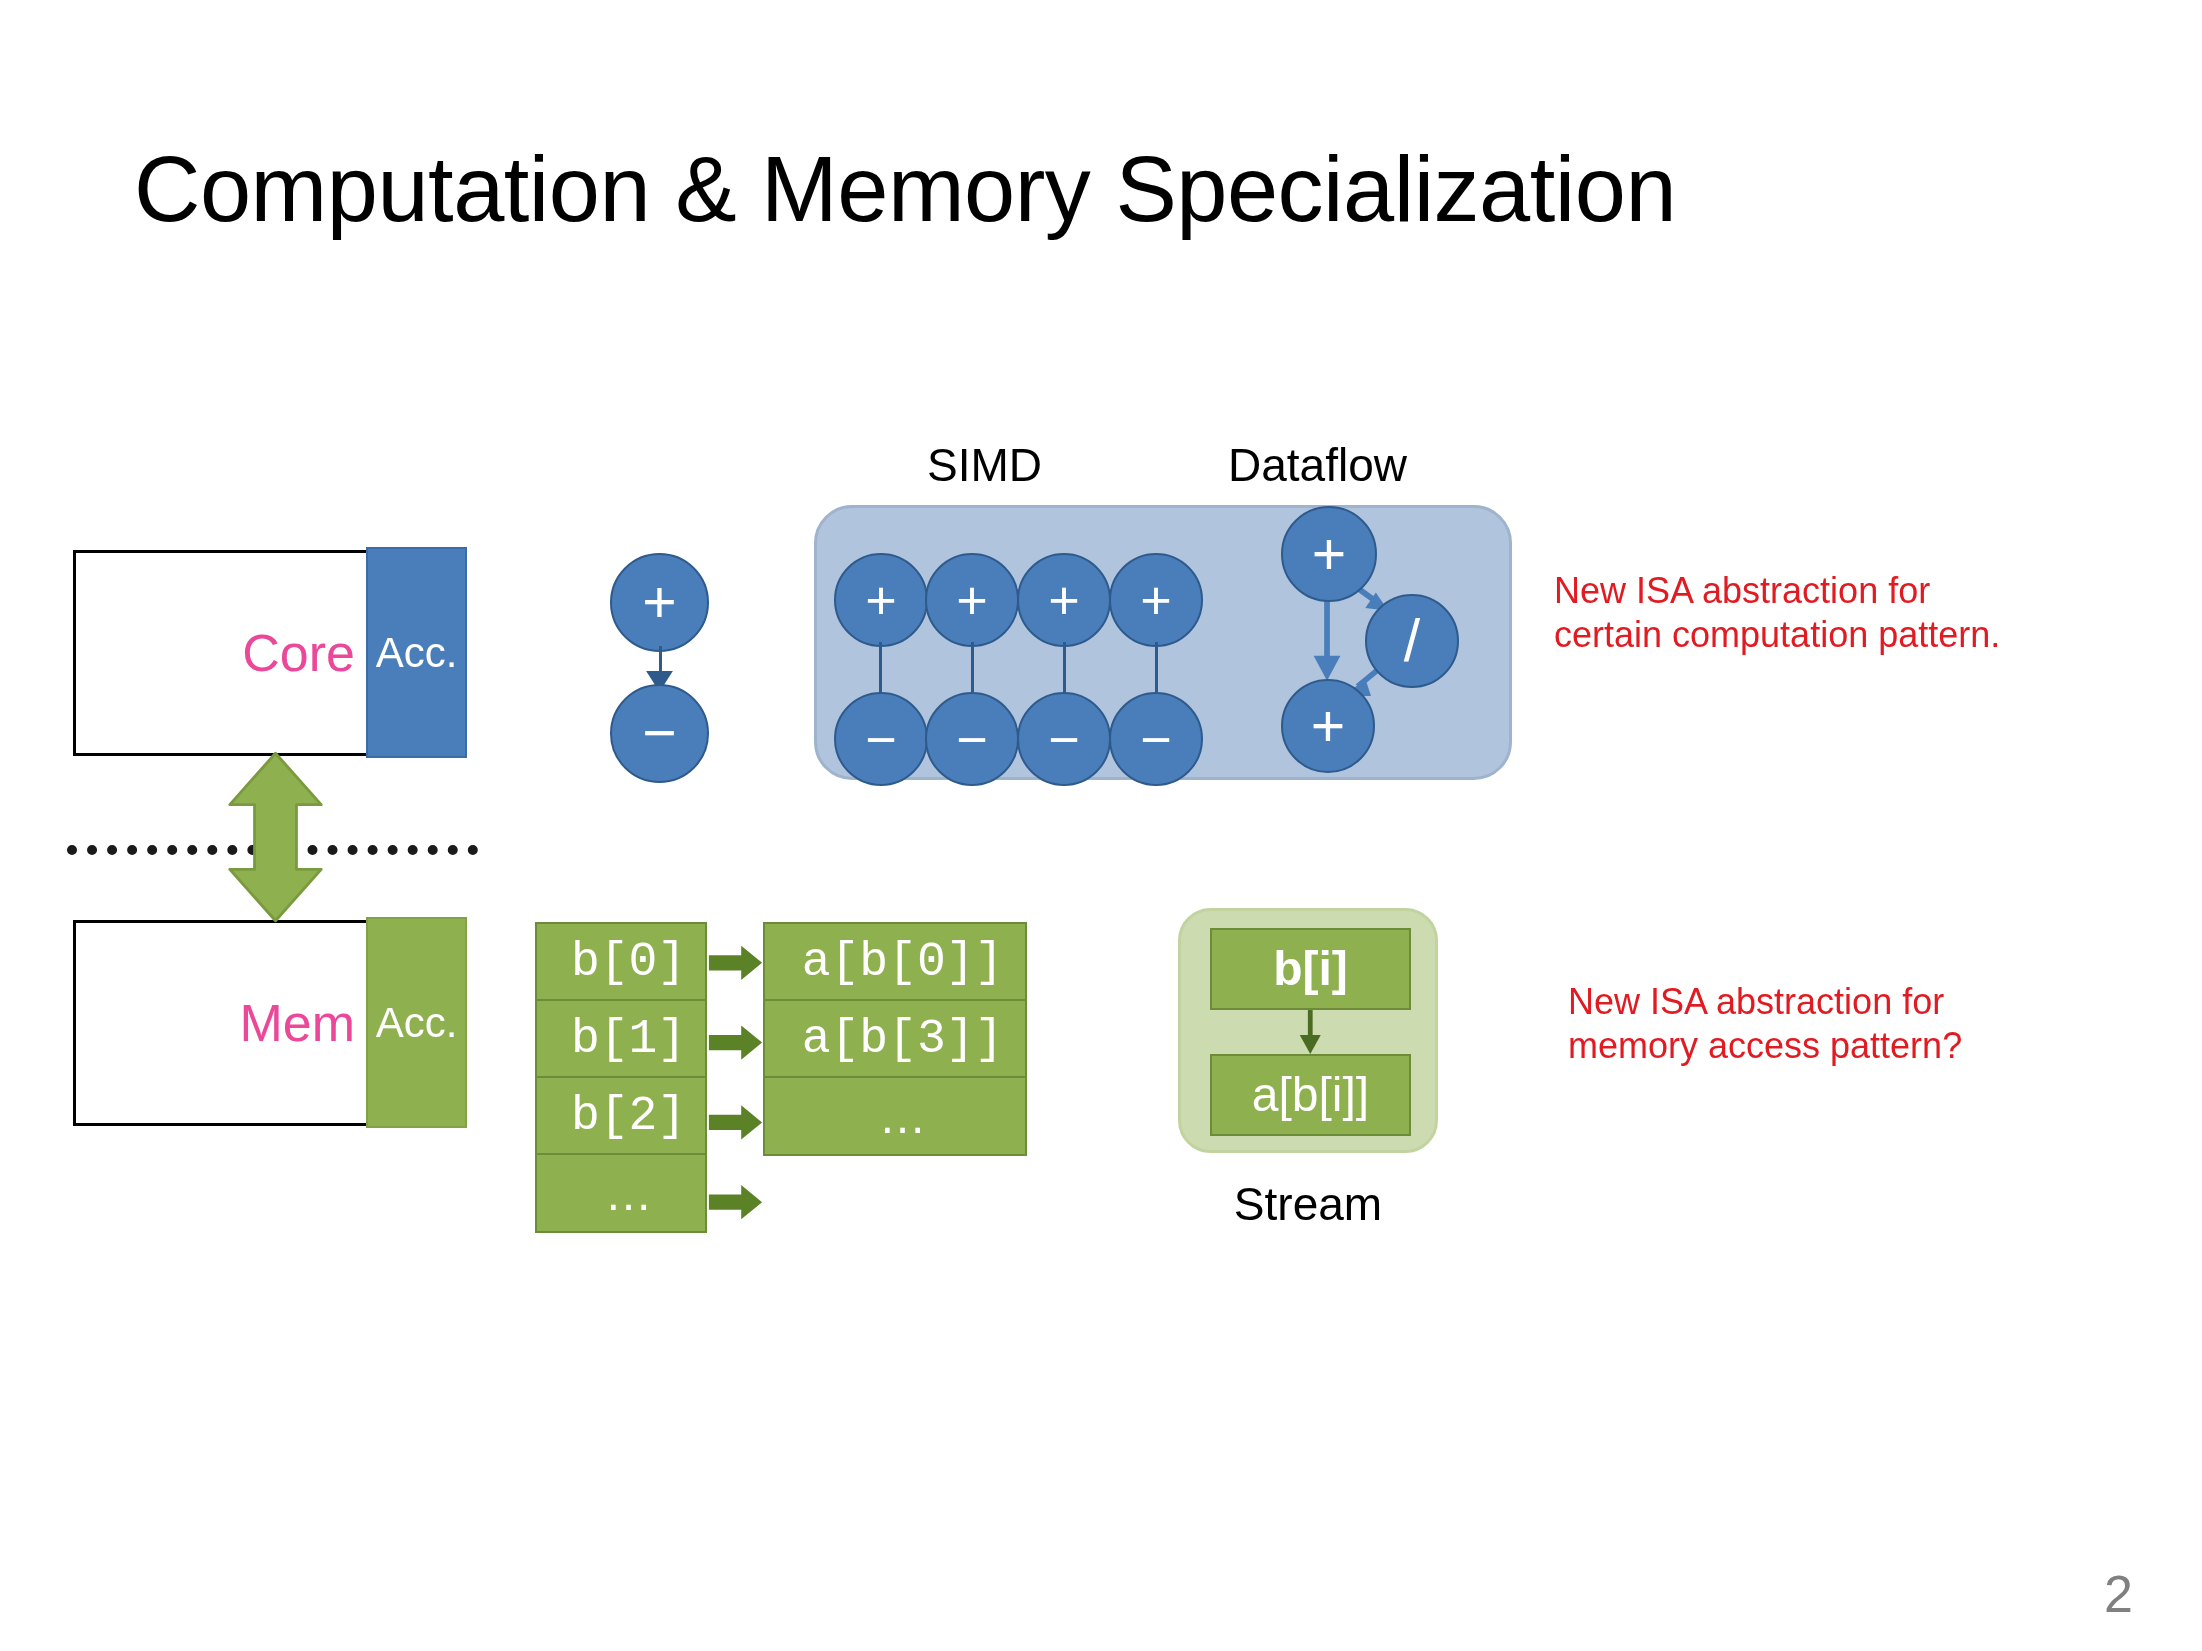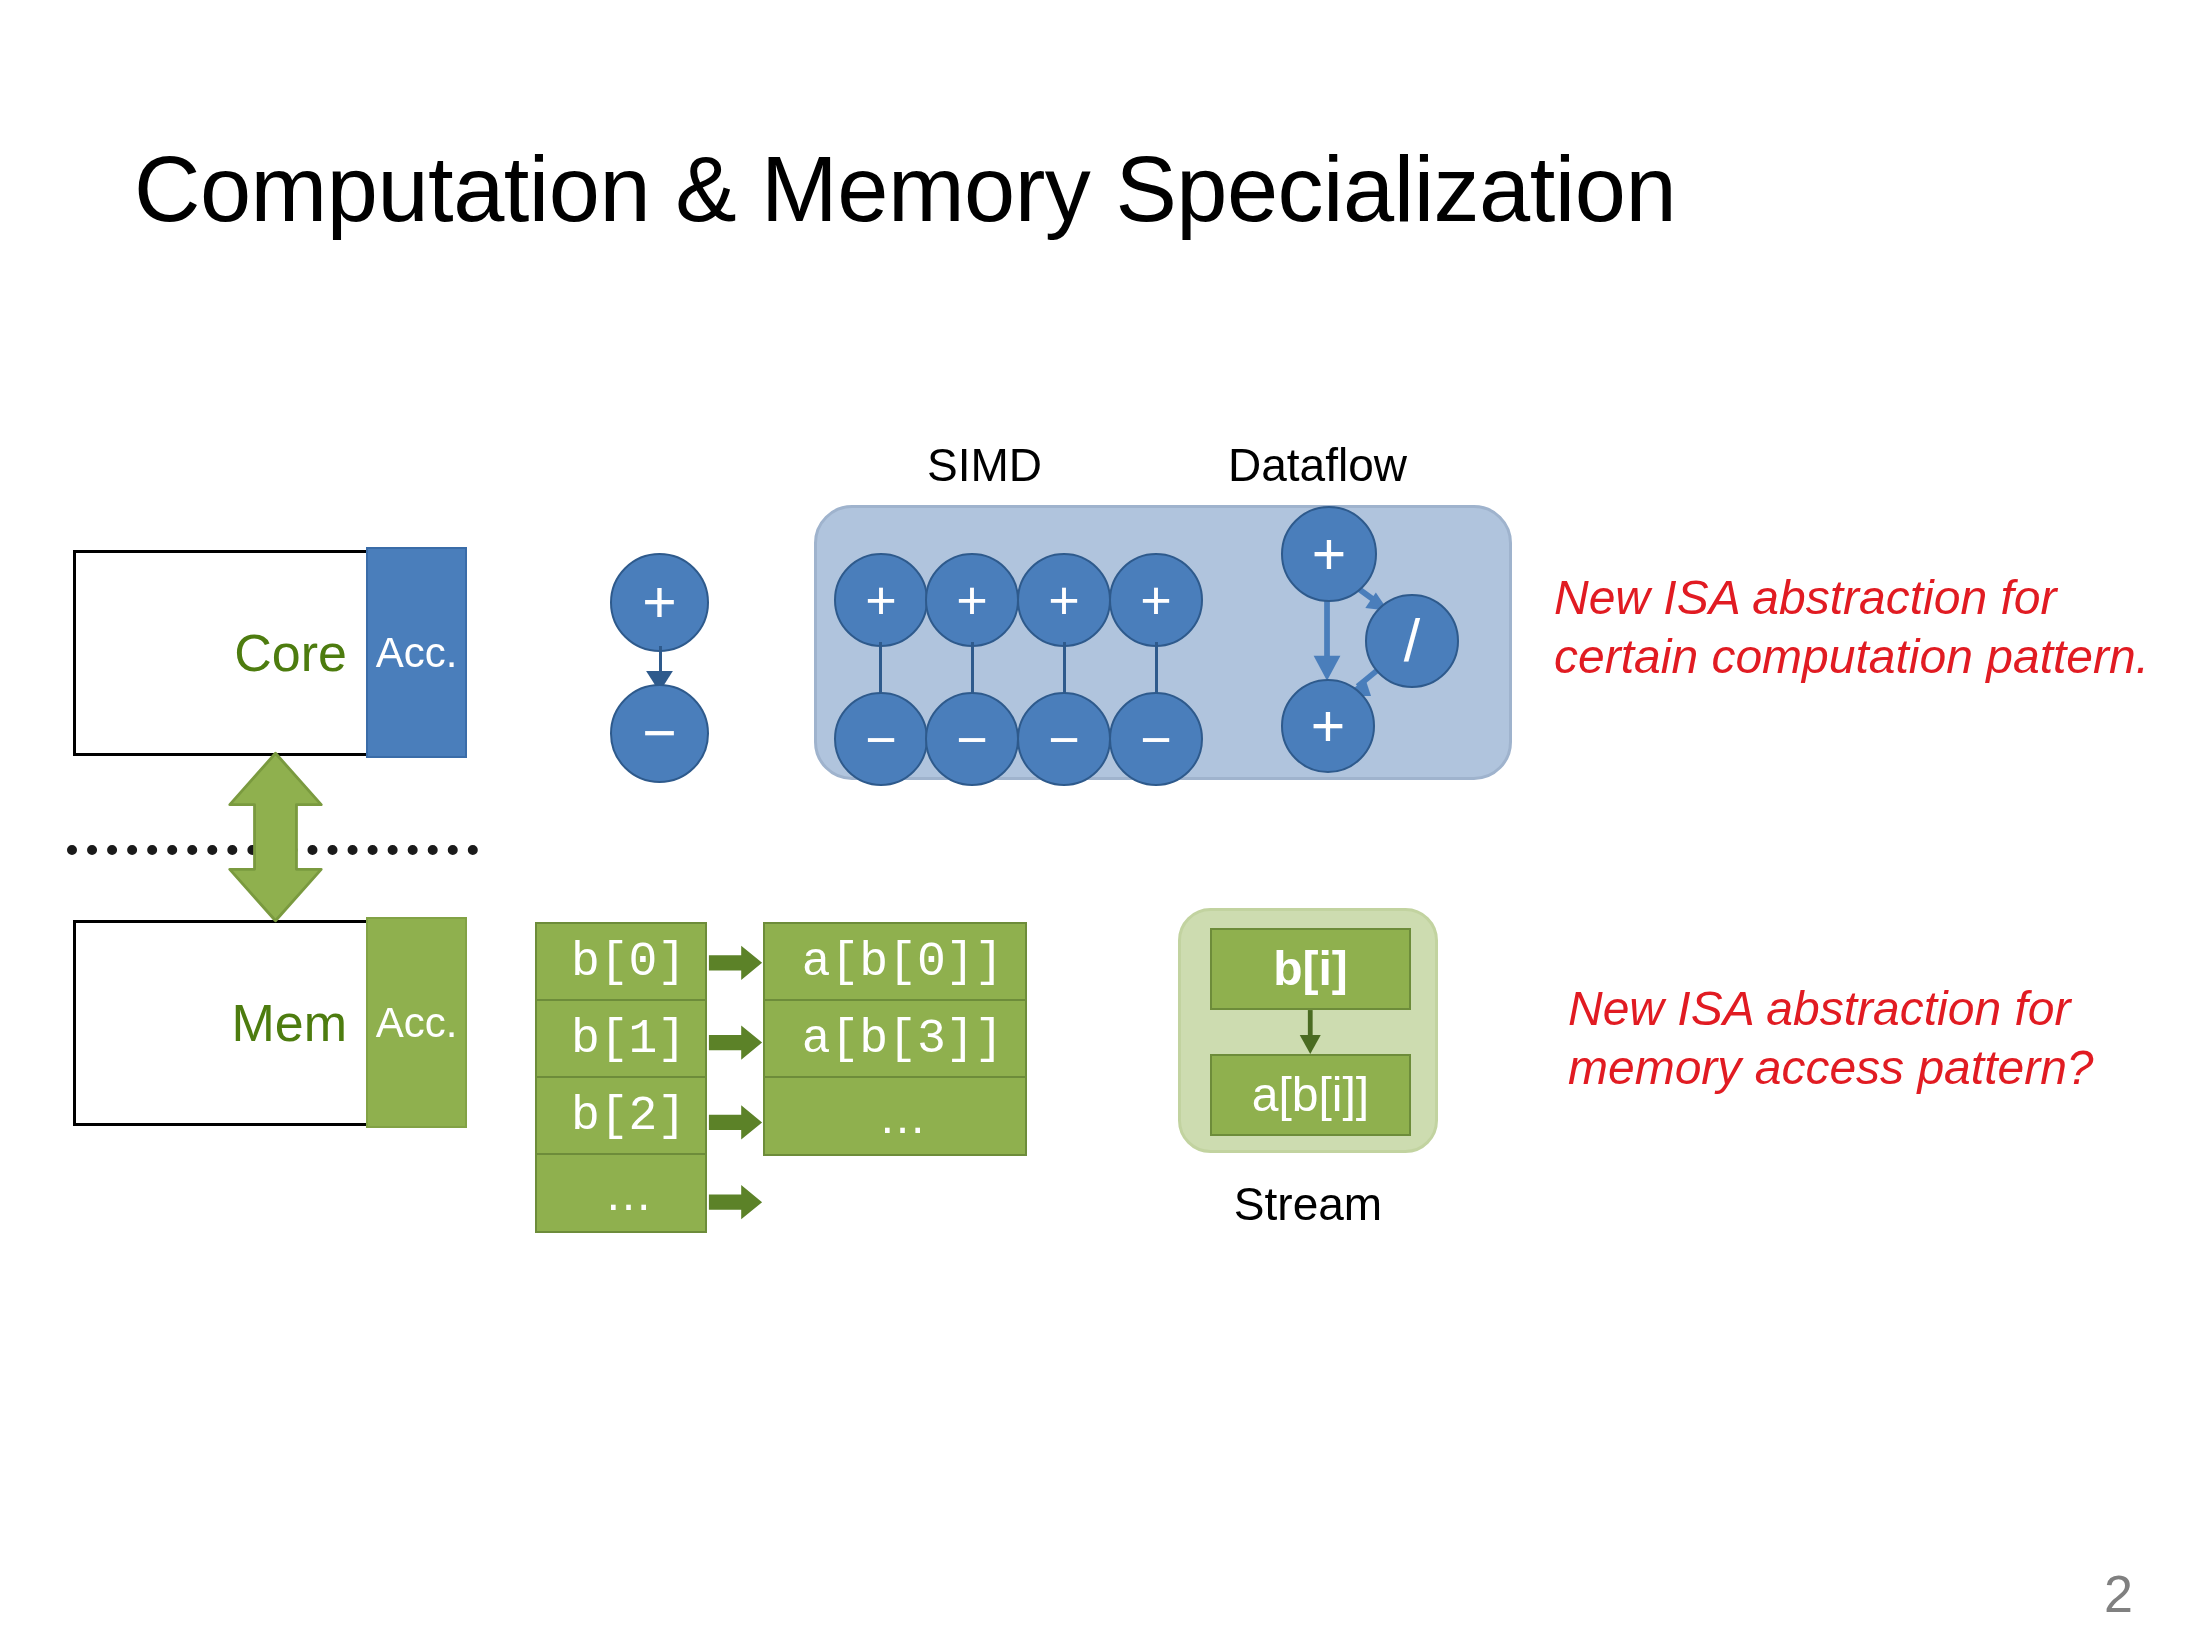--- a/index.html
+++ b/index.html
@@ -39,25 +39,25 @@
 
   
   .hw-block {
     position: absolute;
     box-sizing: border-box;
     border: 3.8px solid #000000;
     background: #ffffff;
   }
   .hw-block .hw-label {
     position: absolute;
-    right: 19px;
+    right: 11px;
     top: 50%;
     transform: translateY(-50%);
     font-size: 52px;
-    color: #4d7c0f;
+    color: #ec4899;
     line-height: 1;
     white-space: nowrap;
   }
   .acc-panel {
     position: absolute;
     box-sizing: border-box;
     display: flex;
     align-items: center;
     justify-content: center;
   }
@@ -165,24 +165,23 @@
     align-items: center;
     justify-content: center;
     line-height: 1;
     white-space: pre;
   }
 
   
   .note-red {
     position: absolute;
     color: #e11b22;
-    font-size: 48px;
+    font-size: 36px;
     line-height: 1.22;
     white-space: pre-line;
-    font-style: italic;
   }
 
   
   .page-num {
     position: absolute;
     right: 69px;
     bottom: 32.5px;
     font-size: 52px;
     color: #808080;
     line-height: 1;

